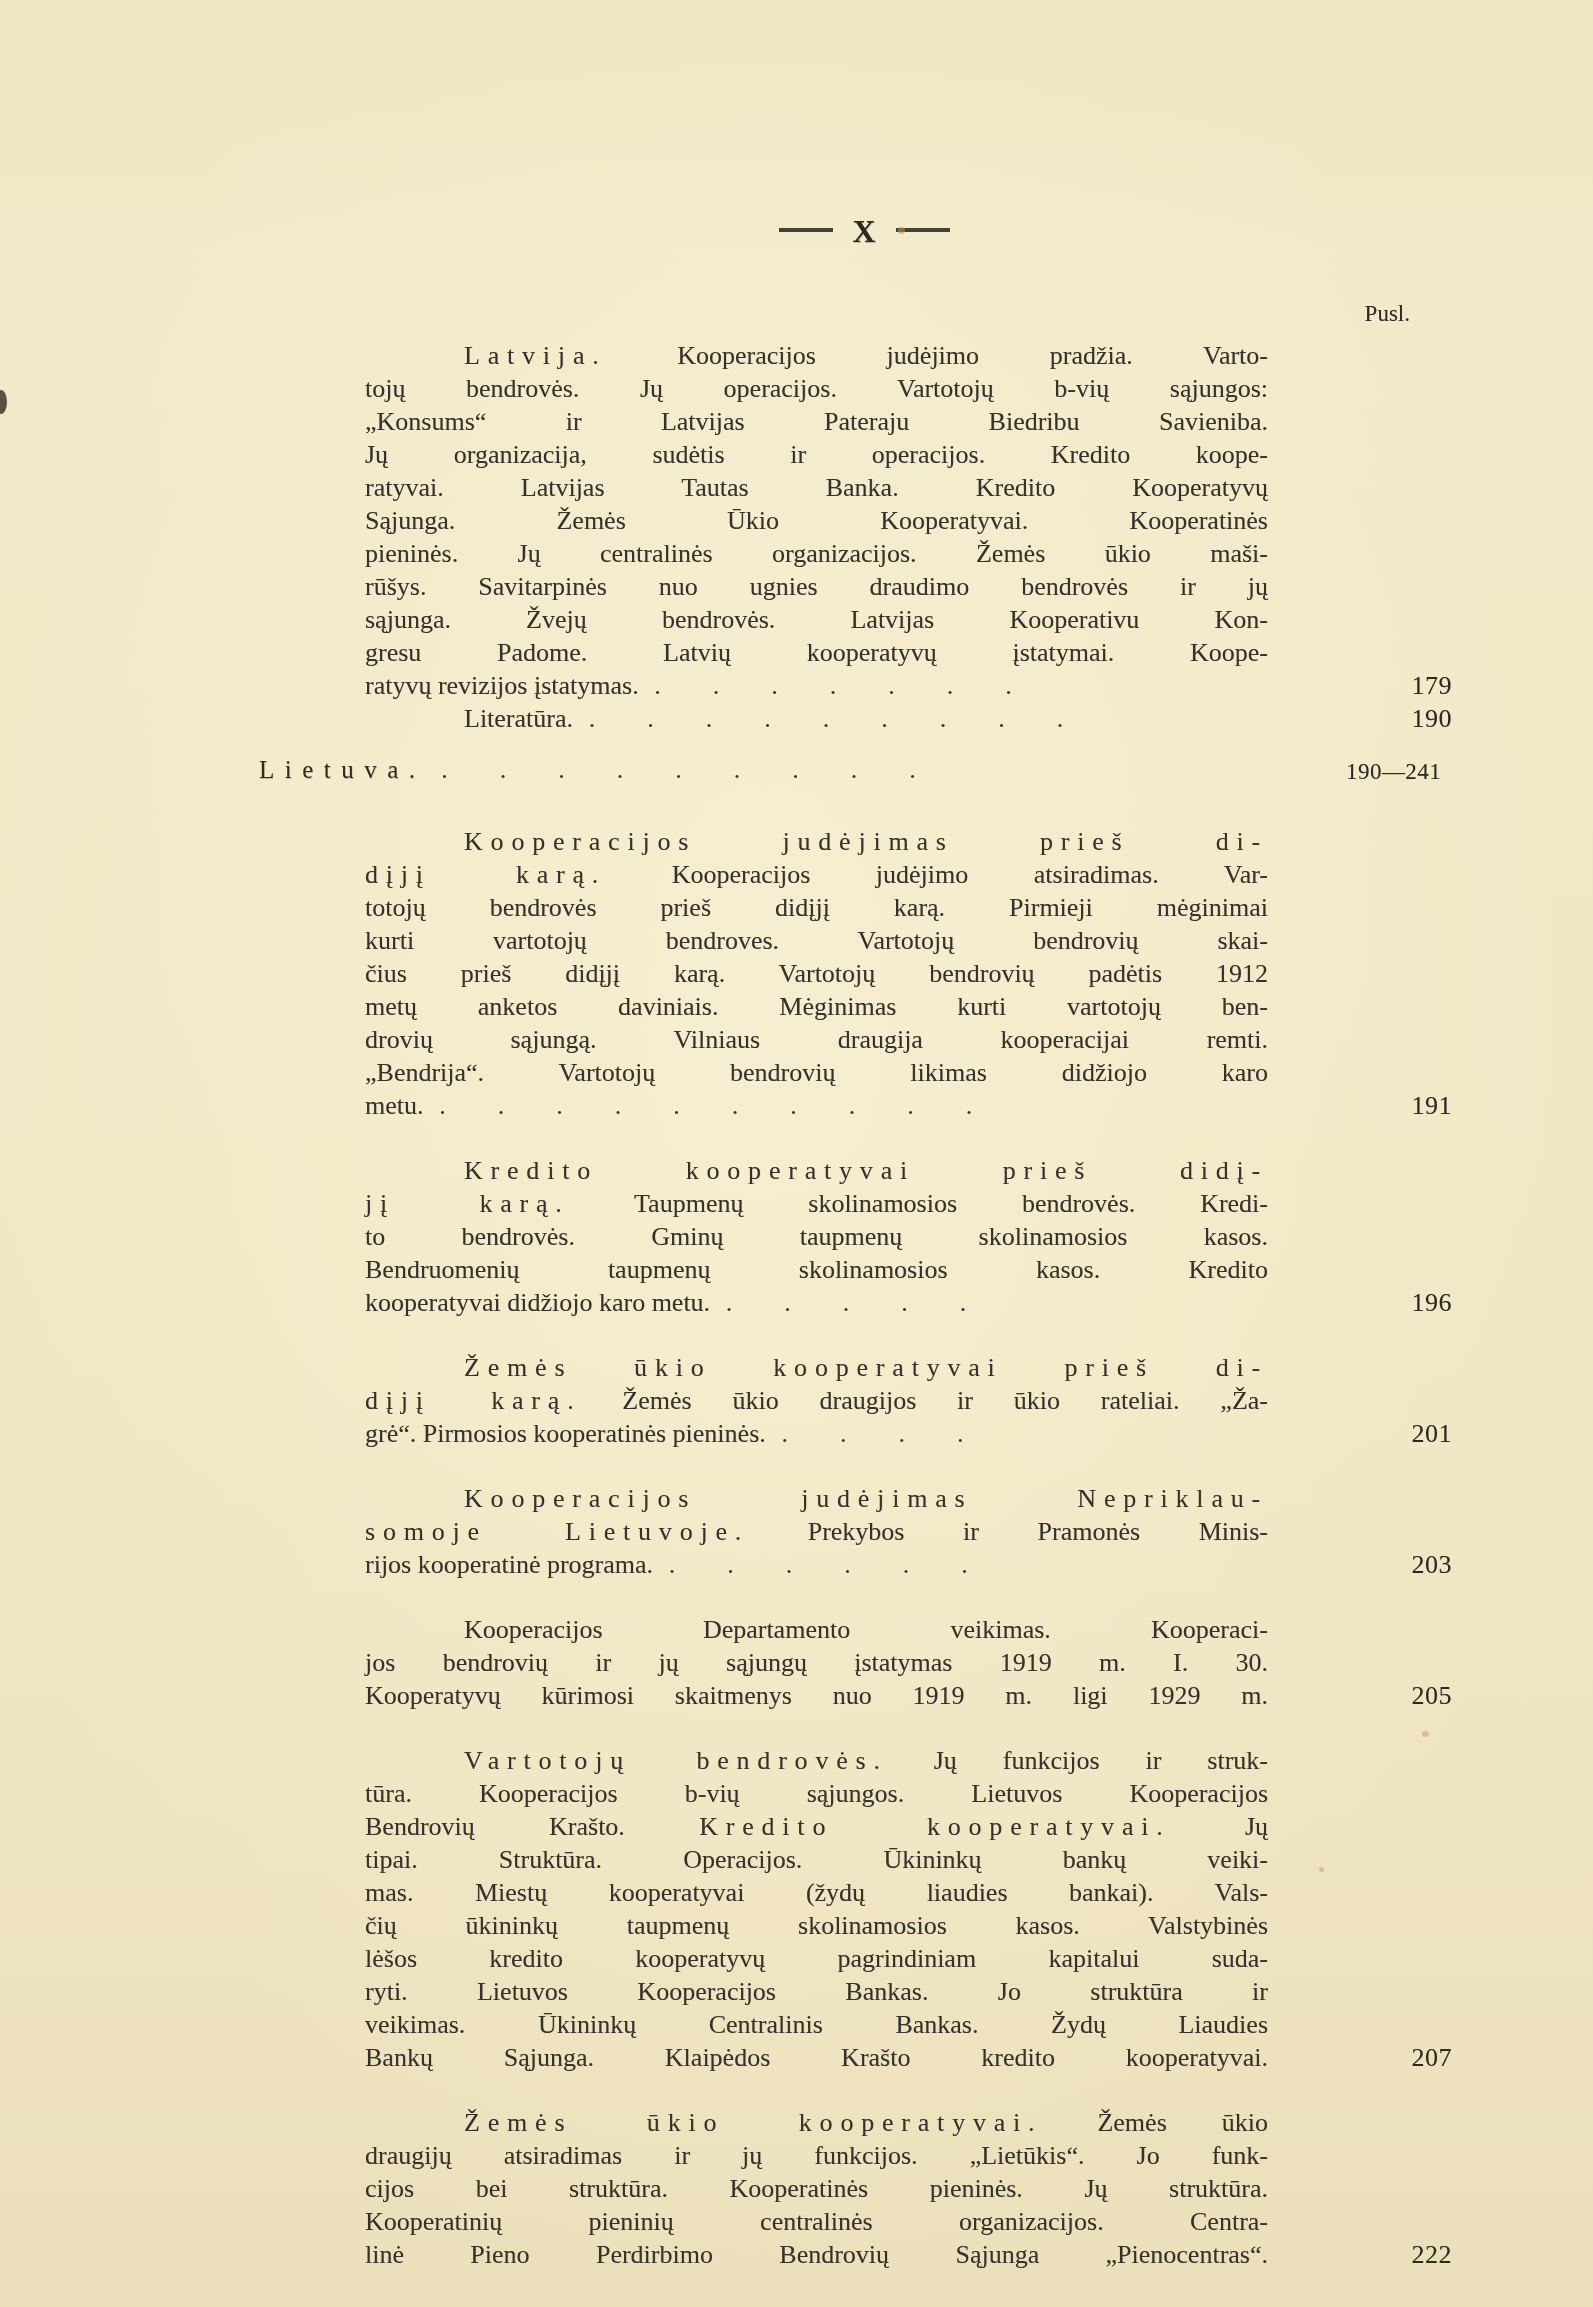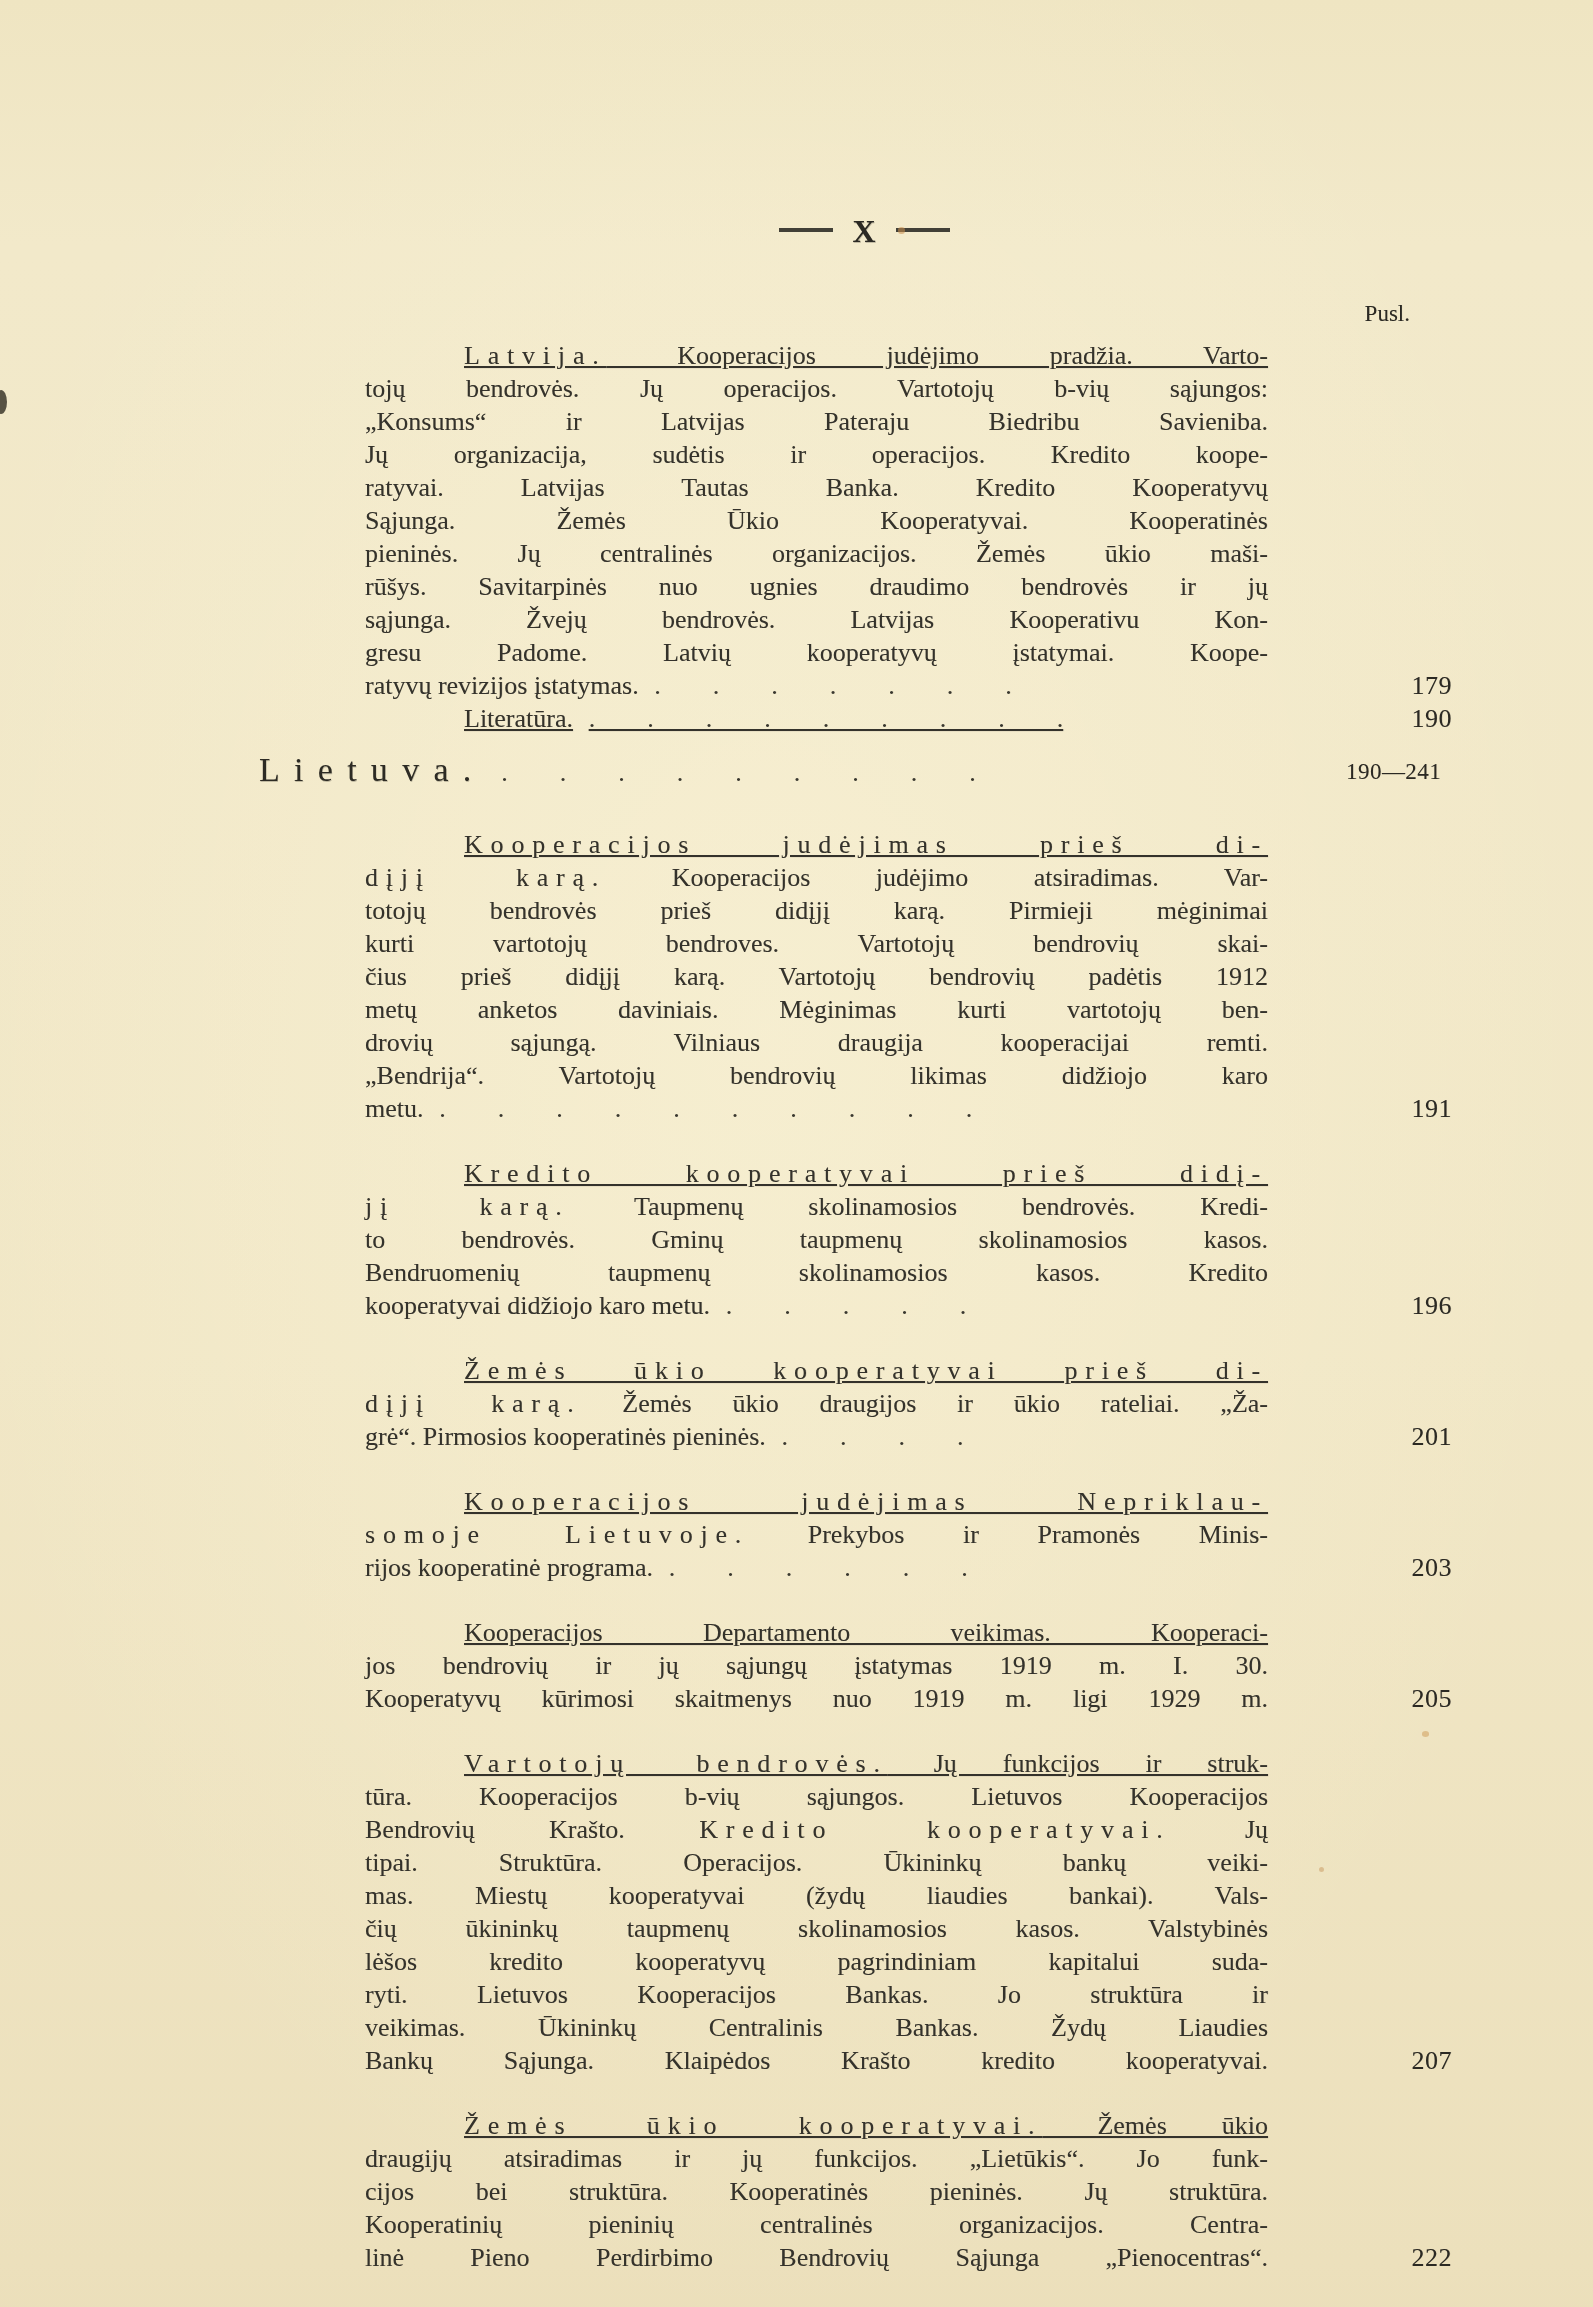--- a/index.html
+++ b/index.html
@@ -42,29 +42,29 @@
   .entry{margin-top:32px;}
   .entry:first-child{margin-top:0;}
   .entry.heading-entry{margin:12px 0 2.8px 0;}
   .line{
     position:relative;white-space:nowrap;
     padding-right:191px;               
     text-align:justify;
   }
   .line.full{text-align-last:justify;}
   .line.short{text-align-last:left;}
-  .line.first{text-indent:99px;text-decoration:underline;}
+  .line.first{text-indent:99px;}
   .heading-entry .line{
     text-indent:-106px;                
     line-height:46px;
   }
   .seg{color:#34322b;}
   .seg.spaced{letter-spacing:.30em;word-spacing:.45em;}
   .seg.title{
-    font-size:34px;letter-spacing:.42em;color:#2d2b24;
+    font-size:25px;letter-spacing:.42em;color:#2d2b24;
     text-shadow:0.5px 0.5px 0 rgba(40,38,30,.25);
   }
   .leader{
     display:inline;margin-left:15.7px;color:#3a382f;letter-spacing:0;
   }
   .page-num{
     position:absolute;right:7px;top:0;color:#2b2923;
     text-align:right;letter-spacing:.02em;
     text-shadow:0.4px 0.4px 0 rgba(40,38,30,.22);
   }

